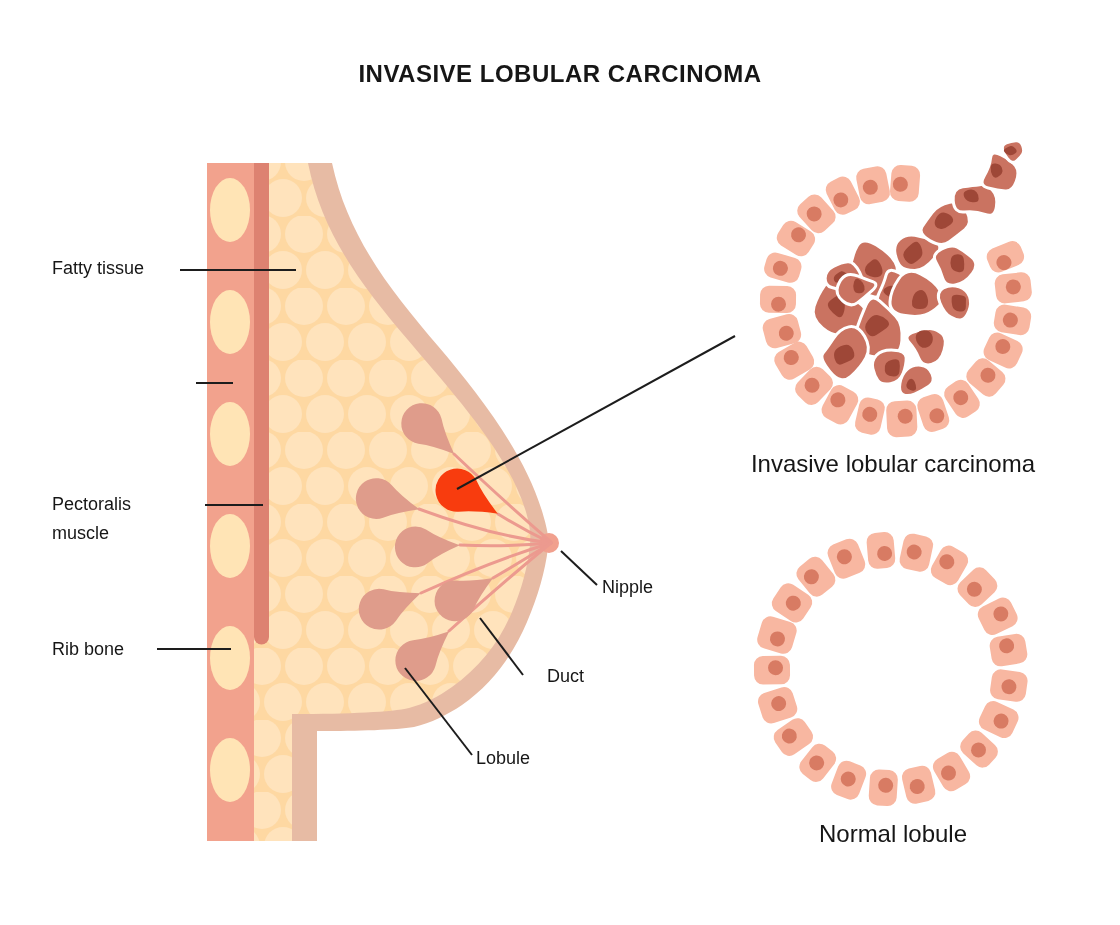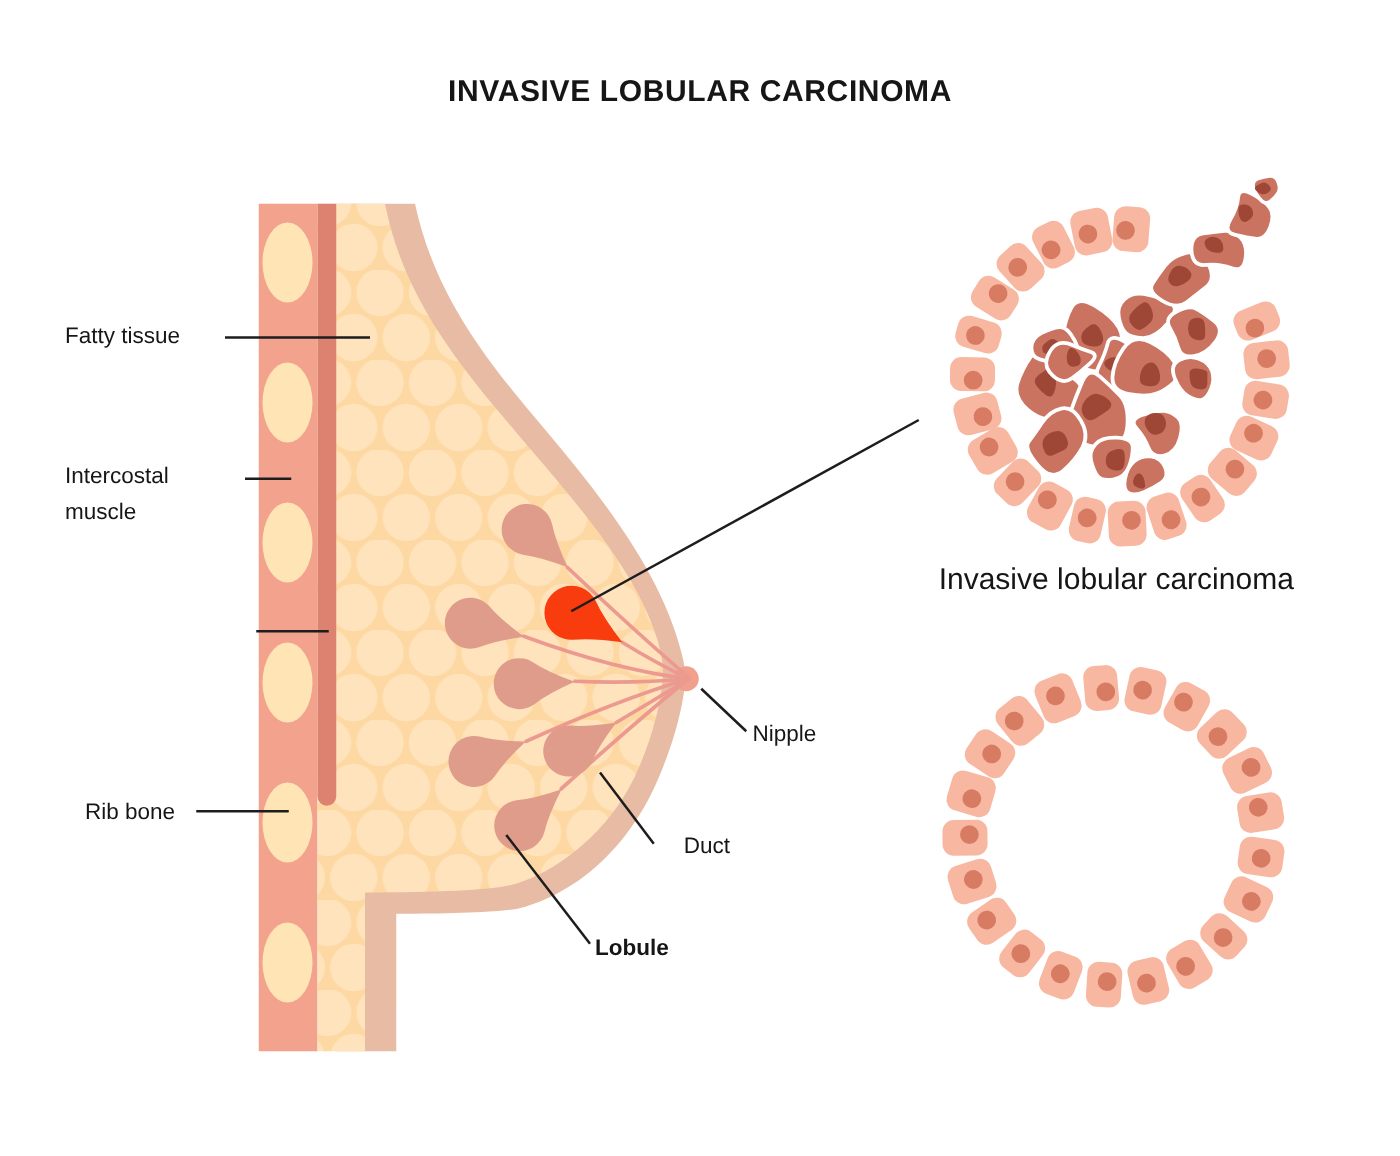--- a/index.html
+++ b/index.html
@@ -11,24 +11,24 @@
   }
   html,body{margin:0;padding:0;background:#fff;}
   .canvas{position:relative;width:1120px;height:925px;background:var(--background);
           font-family:"Liberation Sans", sans-serif;color:var(--text);overflow:hidden;border-radius:17px;}
   .title{position:absolute;left:0;top:60px;width:1120px;text-align:center;
          font-size:24px;font-weight:bold;letter-spacing:.5px;}
   .lbl{position:absolute;font-size:18px;line-height:29px;color:var(--text);}
   .lbl-fatty{left:52px;top:254px;}
   .lbl-intercostal{left:52px;top:366px;width:125px;}
   .lbl-pectoralis{left:52px;top:490px;width:120px;}
-  .lbl-rib{left:68px;top:635px;}
+  .lbl-rib{left:52px;top:635px;}
   .lbl-nipple{left:602px;top:573px;text-align:center;}
   .lbl-duct{left:527px;top:662px;margin-left:20px;}
-  .lbl-lobule{left:476px;top:744px;font-weight:bold;}
+  .lbl-lobule{left:476px;top:744px;}
   .caption{position:absolute;width:320px;text-align:center;font-size:24px;color:var(--text);}
   .cap-ilc{left:733px;top:450px;}
   .cap-normal{left:733px;top:820px;}
   svg#art{position:absolute;left:0;top:0;}
   .f-im{fill:var(--intercostal-muscle);} .f-rib{fill:var(--rib-bone);}
   .f-pm{fill:var(--pectoralis-muscle);} .f-skin{fill:var(--skin);}
   .f-lob{fill:var(--lobule);} .f-tumor{fill:var(--tumor);}
   .f-nip{fill:var(--nipple);}
   .s-duct{stroke:var(--duct);stroke-width:3;fill:none;stroke-linecap:round;}
   .s-line{stroke:var(--line);stroke-width:2;fill:none;}
@@ -329,20 +329,21 @@
             <rect class="cell-body" x="101" y="-14.898520041955635" width="36" height="29.79704008391127" rx="9"></rect>
             <circle class="cell-nuc" cx="117.82330284826458" cy="-4.517214635852724" r="7.5"></circle>
           </g>
         </g>
     </g>
   </svg>
 
   <div class="title">INVASIVE LOBULAR CARCINOMA</div>
 
   <div class="lbl lbl-fatty">Fatty tissue</div>
-  <div class="lbl lbl-intercostal">Intercostal muscle</div>
+  <div class="lbl lbl-pectoralis">Pectoralis muscle</div>
   <div class="lbl lbl-rib">Rib bone</div>
   <div class="lbl lbl-nipple">Nipple</div>
   <div class="lbl lbl-duct">Duct</div>
   <div class="lbl lbl-lobule">Lobule</div>
 
   <div class="caption cap-ilc">Invasive lobular carcinoma</div>
+  <div class="caption cap-normal">Normal lobule</div>
 </div>
 
 </body></html>

